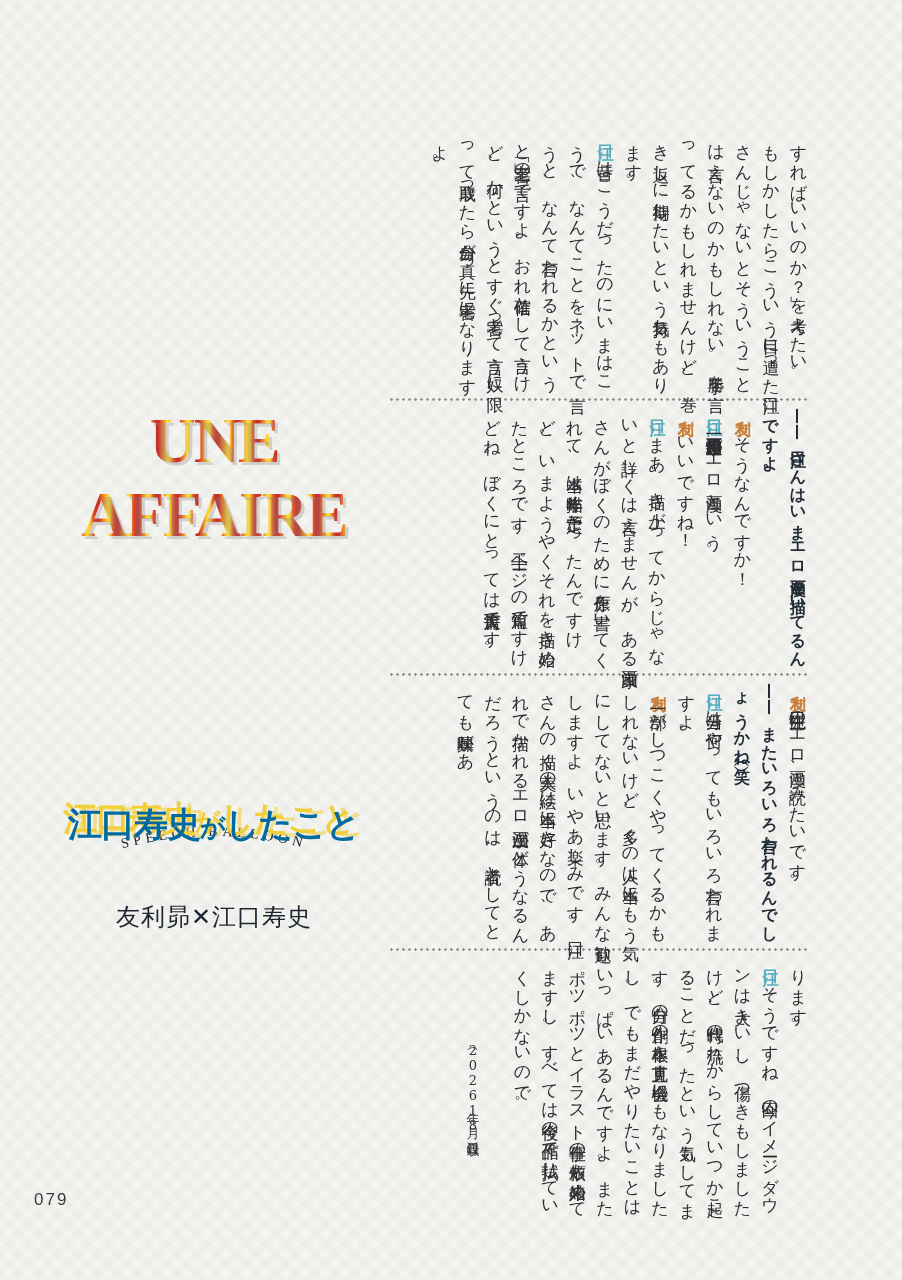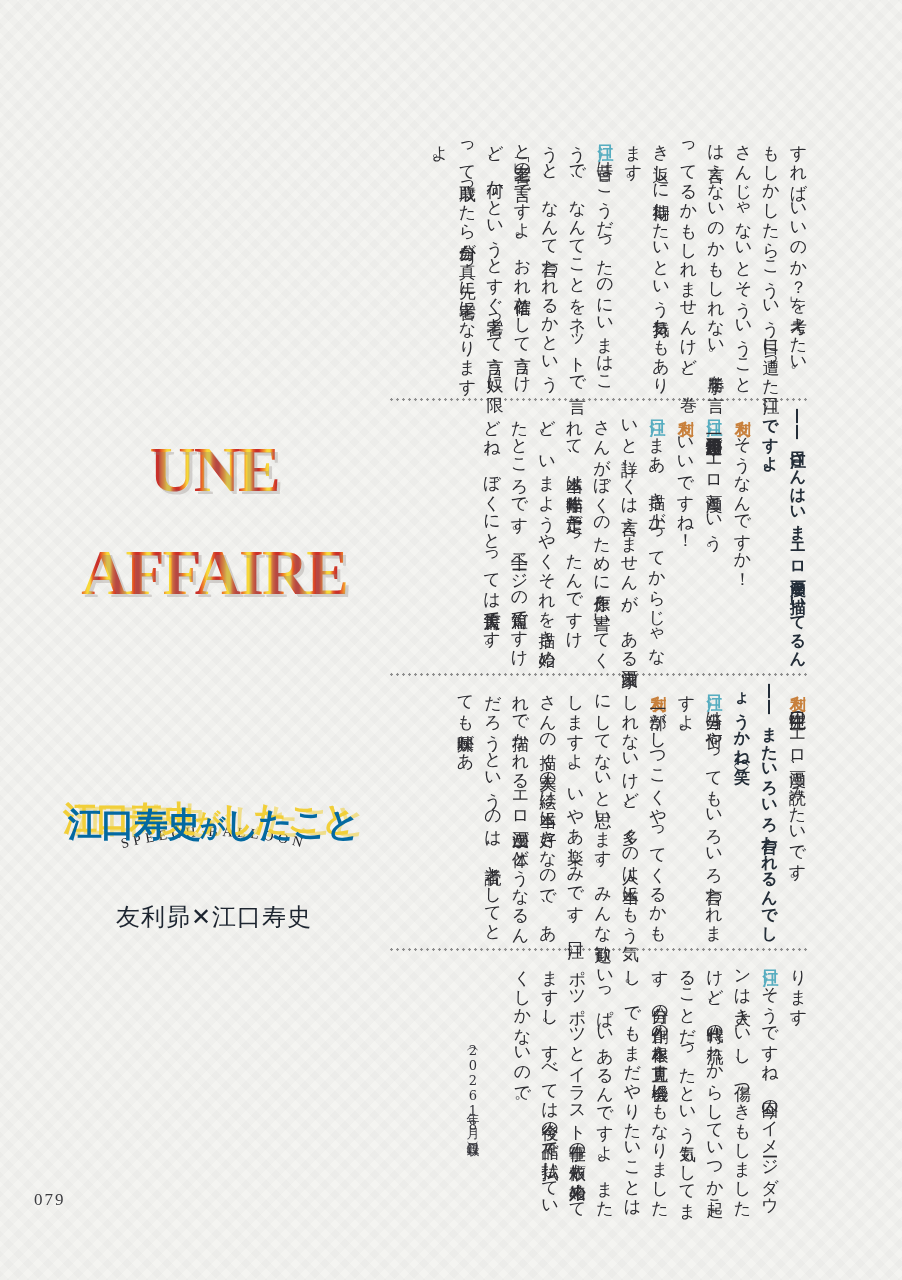--- a/index.html
+++ b/index.html
@@ -43,21 +43,20 @@
   .title-line{
     font-family:"Liberation Serif","DejaVu Serif",serif;
     font-weight:700; font-size:64px; line-height:74px; letter-spacing:-2px;
     color:#e8641f;
     background-image:repeating-linear-gradient(90deg,
       #c9302a 0px, #c9302a 3px, #e65a28 5px, #f0922c 8px,
       #f7d838 11px, #f7d838 14px, #e65a28 17px, #c9302a 20px);
     -webkit-background-clip:text; background-clip:text;
     -webkit-text-fill-color:transparent;
     text-shadow:3px 3px 0 rgba(140,130,125,0.30);
-    margin-top:29px;
   }
   .arch{ position:absolute; left:56px; top:806px; width:316px; height:62px; }
   .arch text{
     font-family:"Liberation Serif","DejaVu Serif",serif;
     font-size:14px; letter-spacing:4.5px; fill:#26262a;
   }
   .jp-title{
     position:absolute; left:30px; top:802px; width:368px; text-align:center;
     font-family:"DejaVu Sans", sans-serif; font-weight:bold; color:#0369a1;
     white-space:nowrap; letter-spacing:-1px;
@@ -66,21 +65,21 @@
   .jp-big{ font-size:34px; }
   .jp-small{ font-size:25px; }
   .credit{
     position:absolute; left:56px; top:901px; width:316px; text-align:center;
     font-family:"DejaVu Sans", sans-serif; font-weight:normal; font-size:24px;
     color:#1d2530; letter-spacing:1px; white-space:nowrap;
   }
 
   .page-number{
     position:absolute; left:34px; top:1190px;
-    font-family:Liberation Serif, serif; font-size:17px; letter-spacing:2px; color:#3c3c40;
+    font-family:Liberation Sans, sans-serif; font-size:17px; letter-spacing:2px; color:#3c3c40;
   }
 </style>
 </head>
 <body>
 
 <div class="masthead">
   <div class="title-line">UNE</div>
   <div class="title-line">AFFAIRE</div>
 </div>
 

